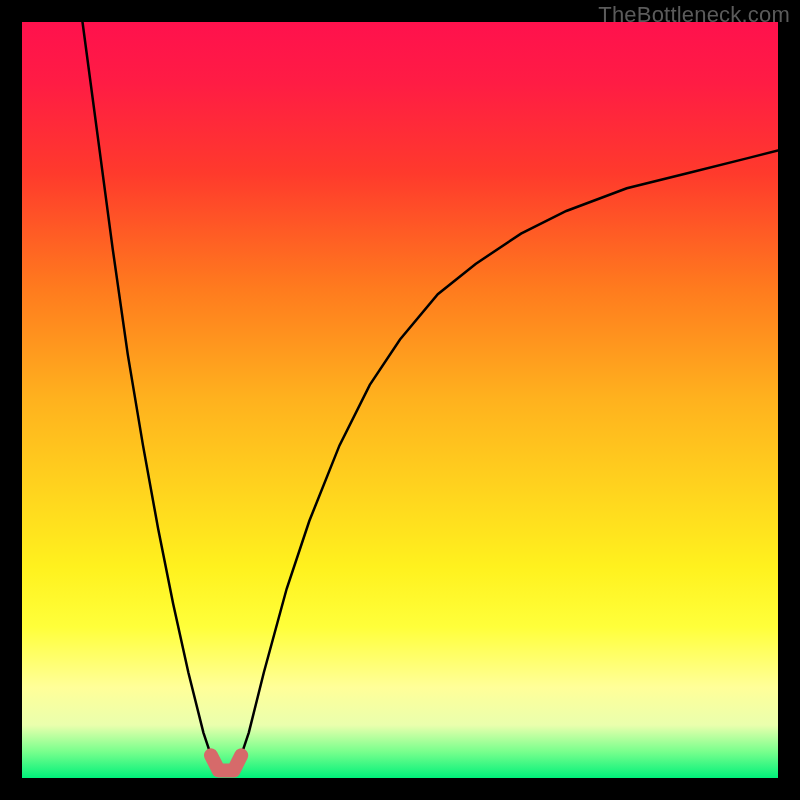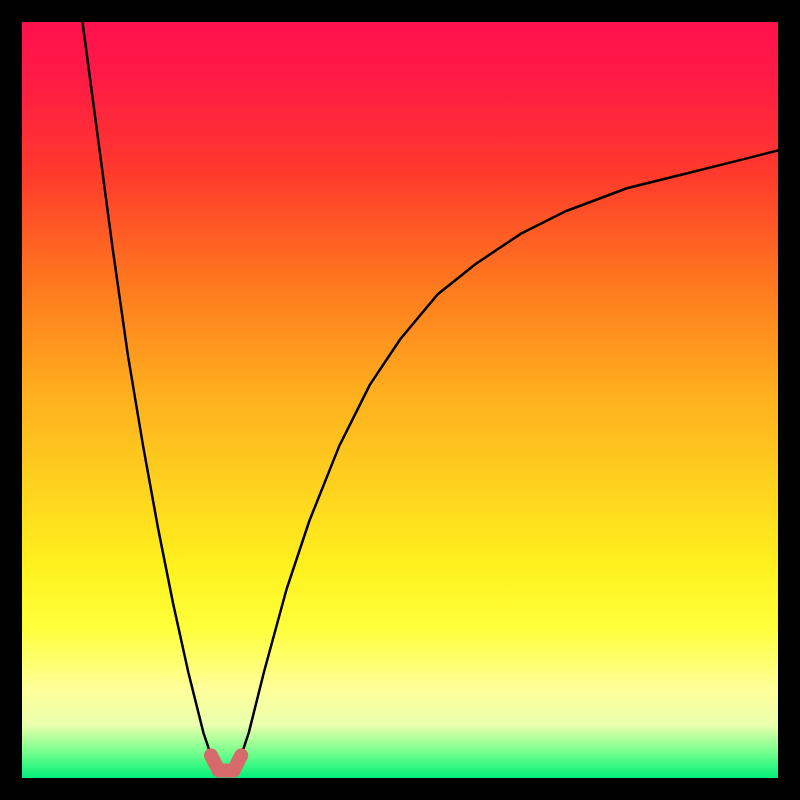--- a/index.html
+++ b/index.html
@@ -75,13 +75,14 @@
     </svg>
 
     <svg class="overlay-svg" viewBox="0 0 756 756" preserveAspectRatio="none">
       <path id="curve-left" fill="none" stroke-width="2.5" stroke-linecap="round" d="M 60.5 0.0 L 75.6 113.4 L 90.7 226.8 L 105.8 332.6 L 121.0 423.4 L 136.1 506.5 L 151.2 582.1 L 166.3 650.2 L 181.4 710.6 L 189.0 733.3" stroke="#000000"></path>
       <path id="curve-right" fill="none" stroke-width="2.5" stroke-linecap="round" d="M 219.2 733.3 L 226.8 710.6 L 241.9 650.2 L 264.6 567.0 L 287.3 499.0 L 317.5 423.4 L 347.8 362.9 L 378.0 317.5 L 415.8 272.2 L 453.6 241.9 L 499.0 211.7 L 544.3 189.0 L 604.8 166.3 L 665.3 151.2 L 725.8 136.1 L 756.0 128.5" stroke="#000000"></path>
       <path id="curve-min" fill="none" stroke-width="14" stroke-linecap="round" stroke-linejoin="round" d="M 189.0 733.3 L 196.6 748.4 L 204.1 748.4 L 211.7 748.4 L 219.2 733.3" stroke="#d66a6a"></path>
     </svg>
 
   </div>
 
+  <div class="watermark">TheBottleneck.com</div>
 </div>
 
 </body></html>

